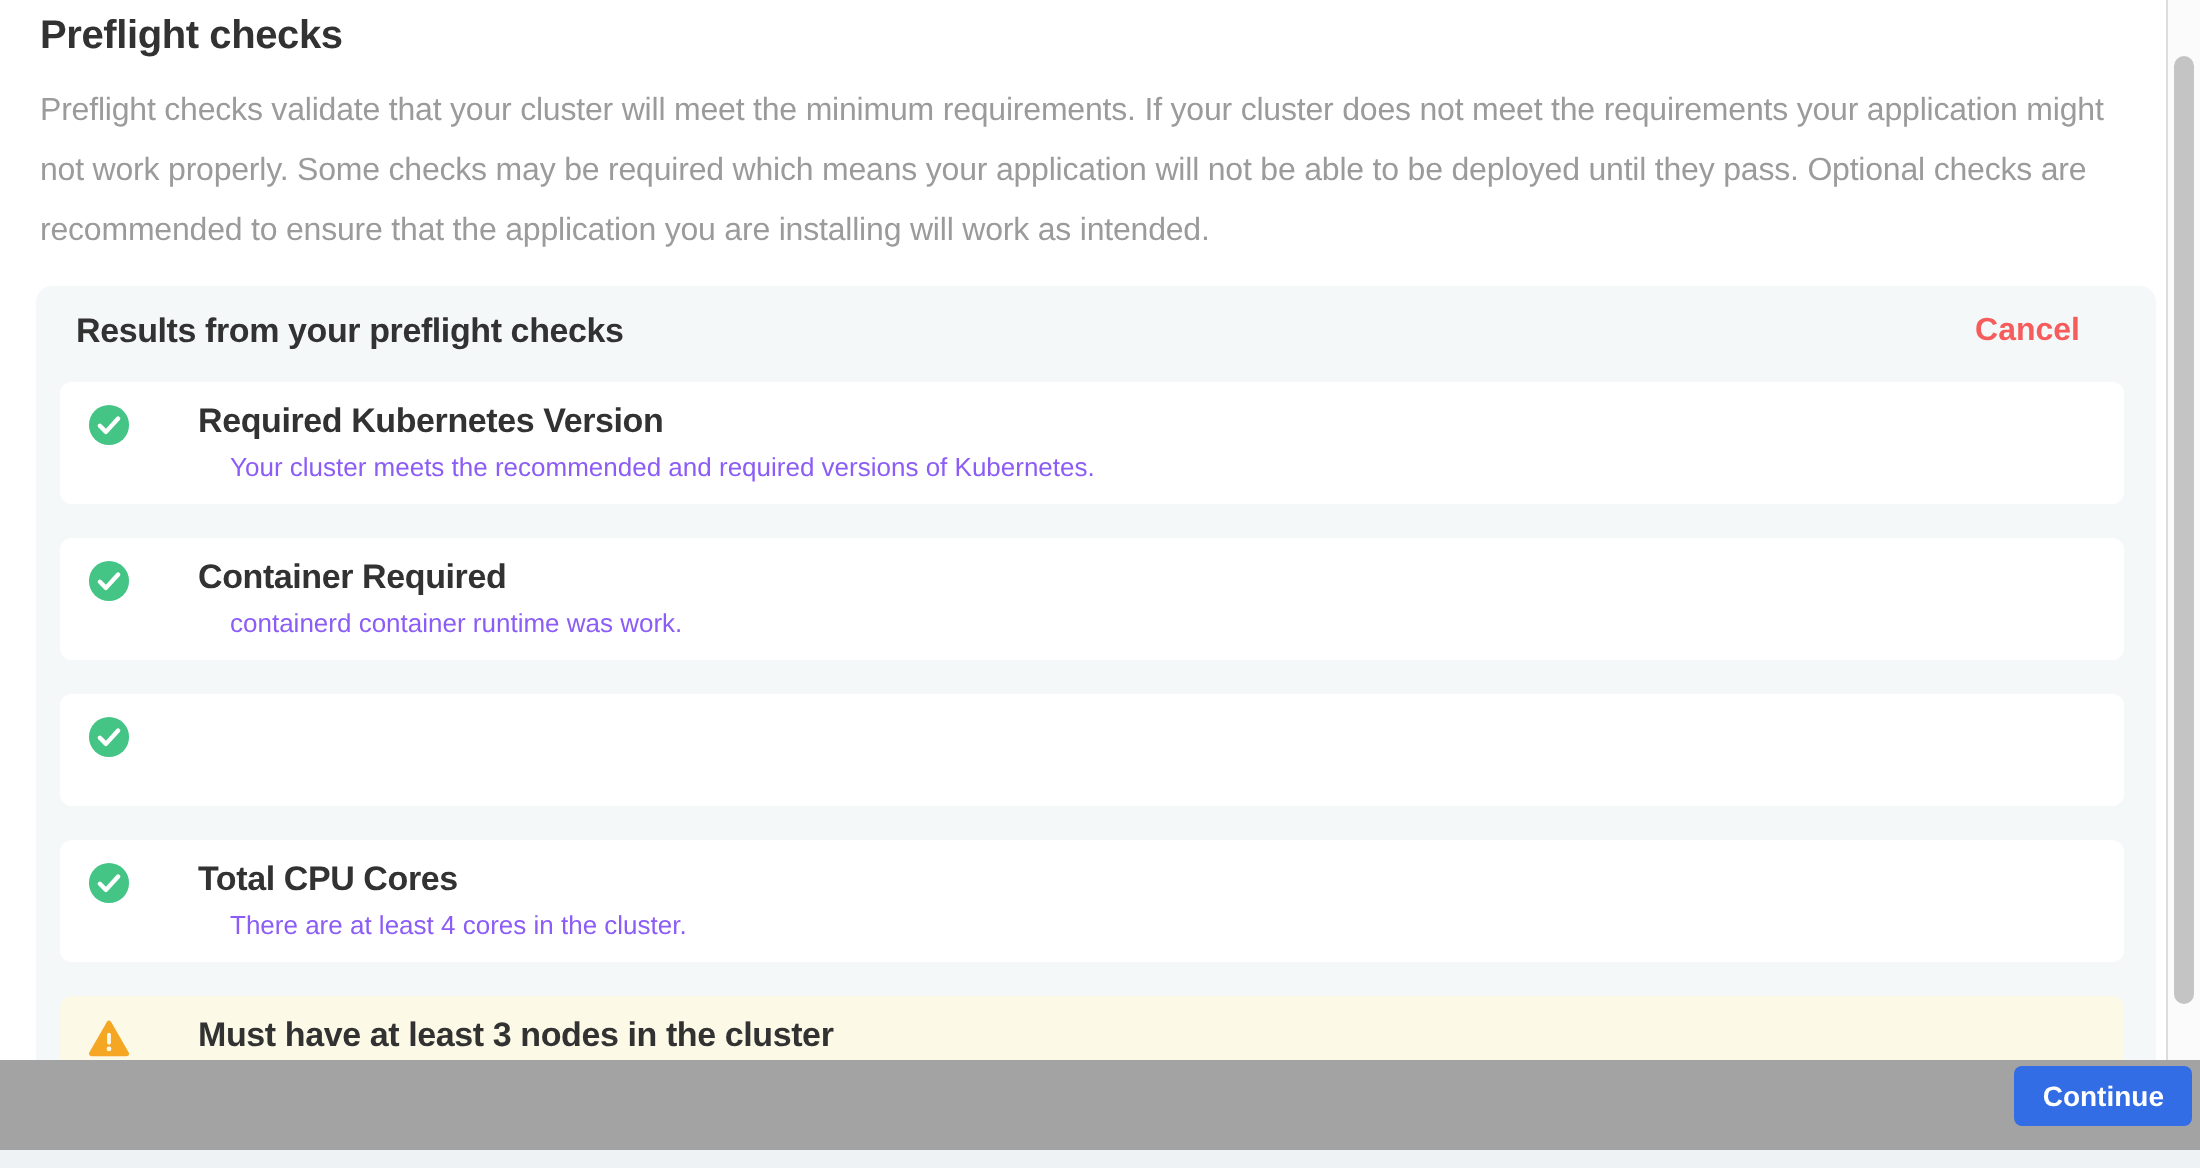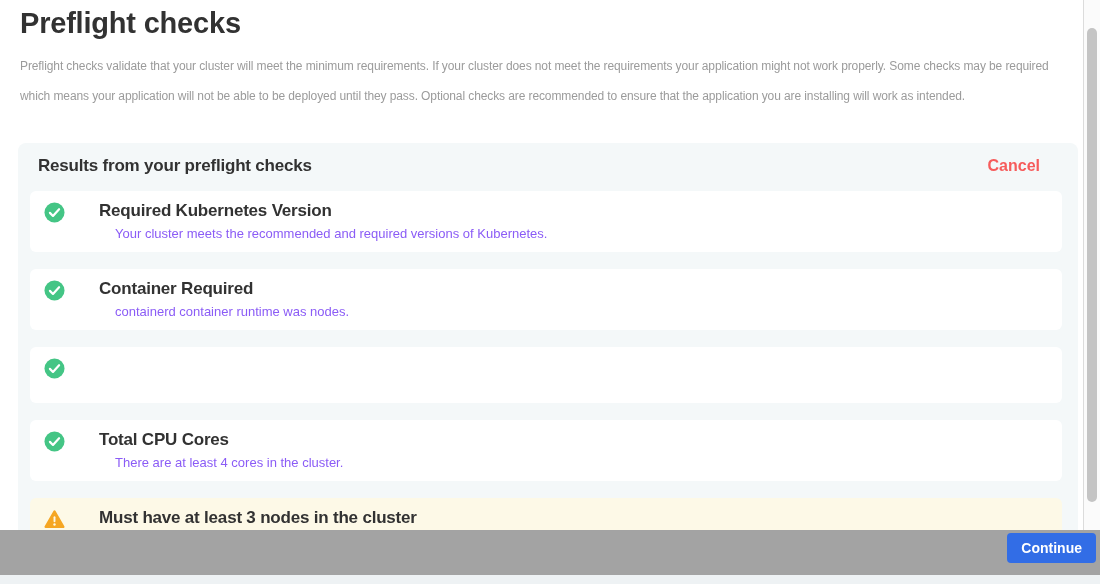--- a/index.html
+++ b/index.html
@@ -7,26 +7,26 @@
   body {
     width: 1100px; height: 584px;
     position: relative; overflow: hidden;
     background: #ffffff;
     font-family: "Liberation Sans", sans-serif;
     -webkit-font-smoothing: antialiased;
   }
   .main { padding: 7px 0 0 20px; }
   .page-title {
     margin: 0 0 11px 0;
-    font-size: 29px; font-weight: 700; color: #323232;
+    font-size: 20px; font-weight: 700; color: #323232;
     letter-spacing: -0.2px;
   }
   .page-description {
     margin: 0; width: 1052px;
-    font-size: 12px; letter-spacing: -0.1px;
+    font-size: 16px; letter-spacing: -0.1px;
     line-height: 30px; color: #9b9b9b;
   }
   .panel {
     position: absolute; left: 18px; right: 22px; top: 143px; height: 387px;
     background: #f4f8f9;
     border-radius: 8px 8px 0 0;
     overflow: hidden;
     padding: 13px 16px 0 12px;
   }
   .panel-header {
@@ -103,21 +103,21 @@
     </div>
   </div>
 
   <div class="check-card pass">
     <svg class="status-icon" viewBox="0 0 22 22">
       <circle cx="11" cy="11" r="10.5" fill="#44c585"></circle>
       <path d="M6.2 11.4l3.2 3.2 6.4-7" stroke="#ffffff" stroke-width="2.3" fill="none" stroke-linecap="round" stroke-linejoin="round"></path>
     </svg>
     <div>
       <p class="check-title">Container Required</p>
-      <p class="check-message">containerd container runtime was nodes.</p>
+      <p class="check-message">containerd container runtime was work.</p>
     </div>
   </div>
 
   <div class="check-card pass">
     <svg class="status-icon" viewBox="0 0 22 22">
       <circle cx="11" cy="11" r="10.5" fill="#44c585"></circle>
       <path d="M6.2 11.4l3.2 3.2 6.4-7" stroke="#ffffff" stroke-width="2.3" fill="none" stroke-linecap="round" stroke-linejoin="round"></path>
     </svg>
   </div>
 

